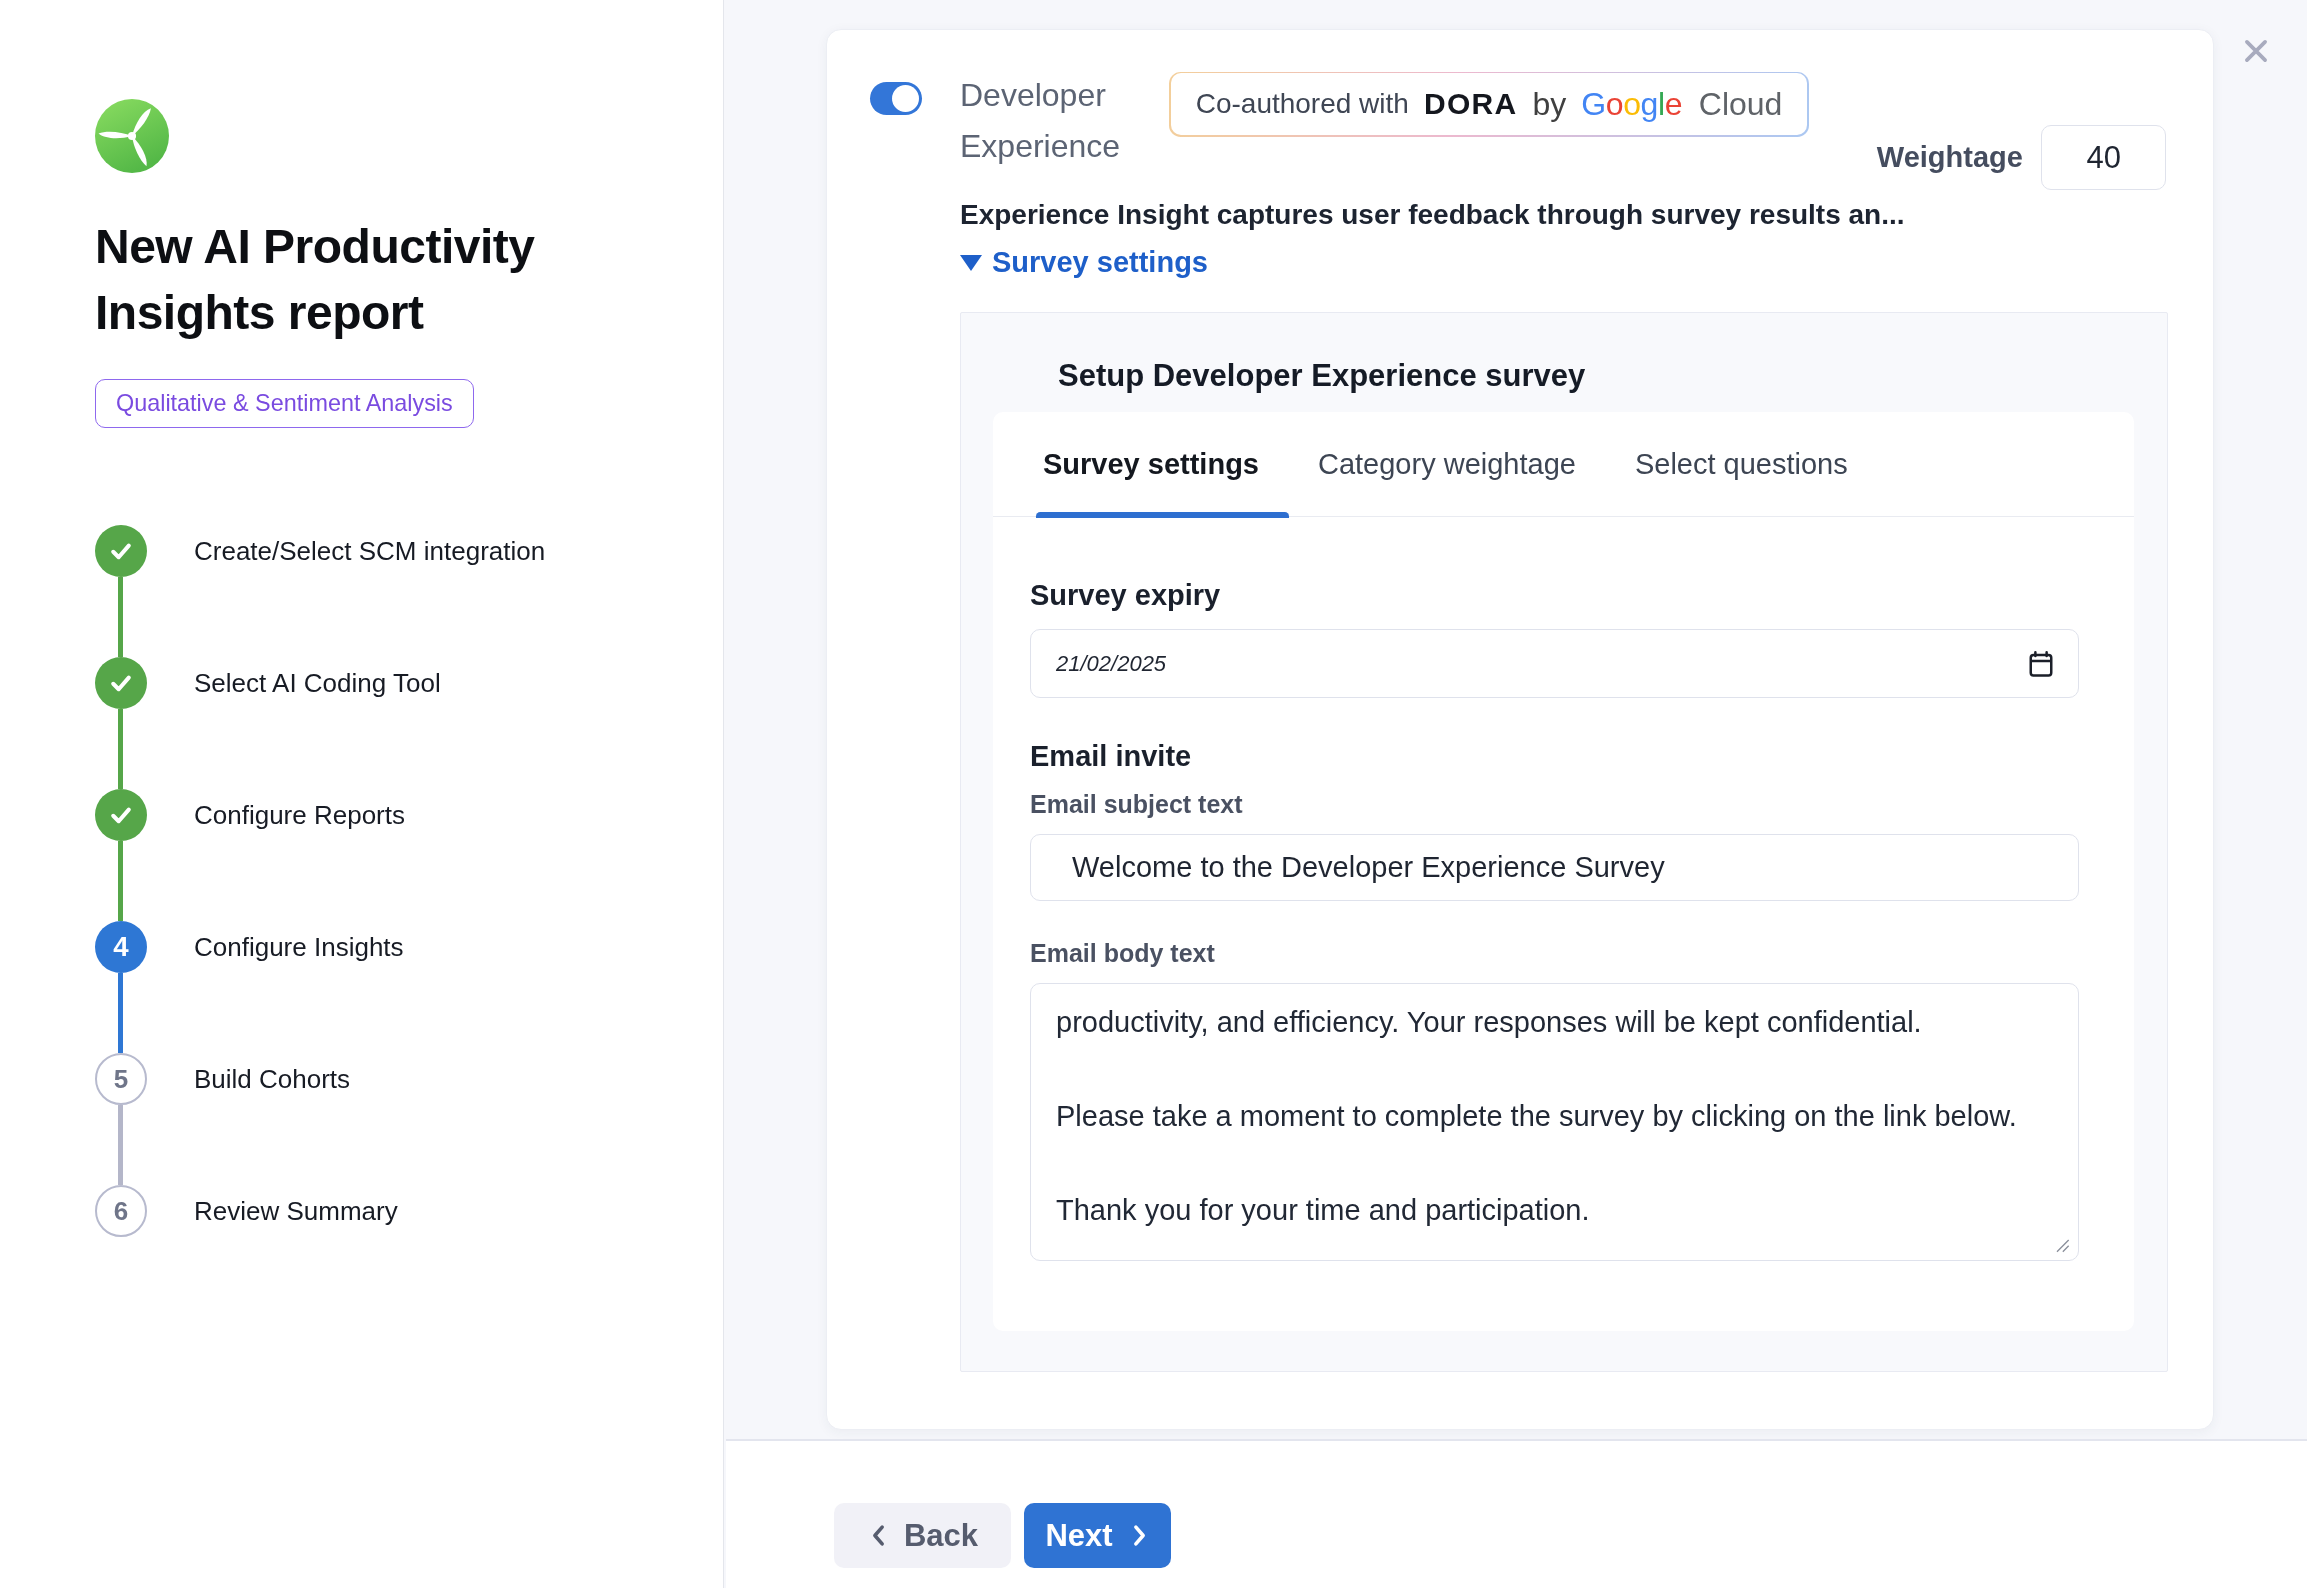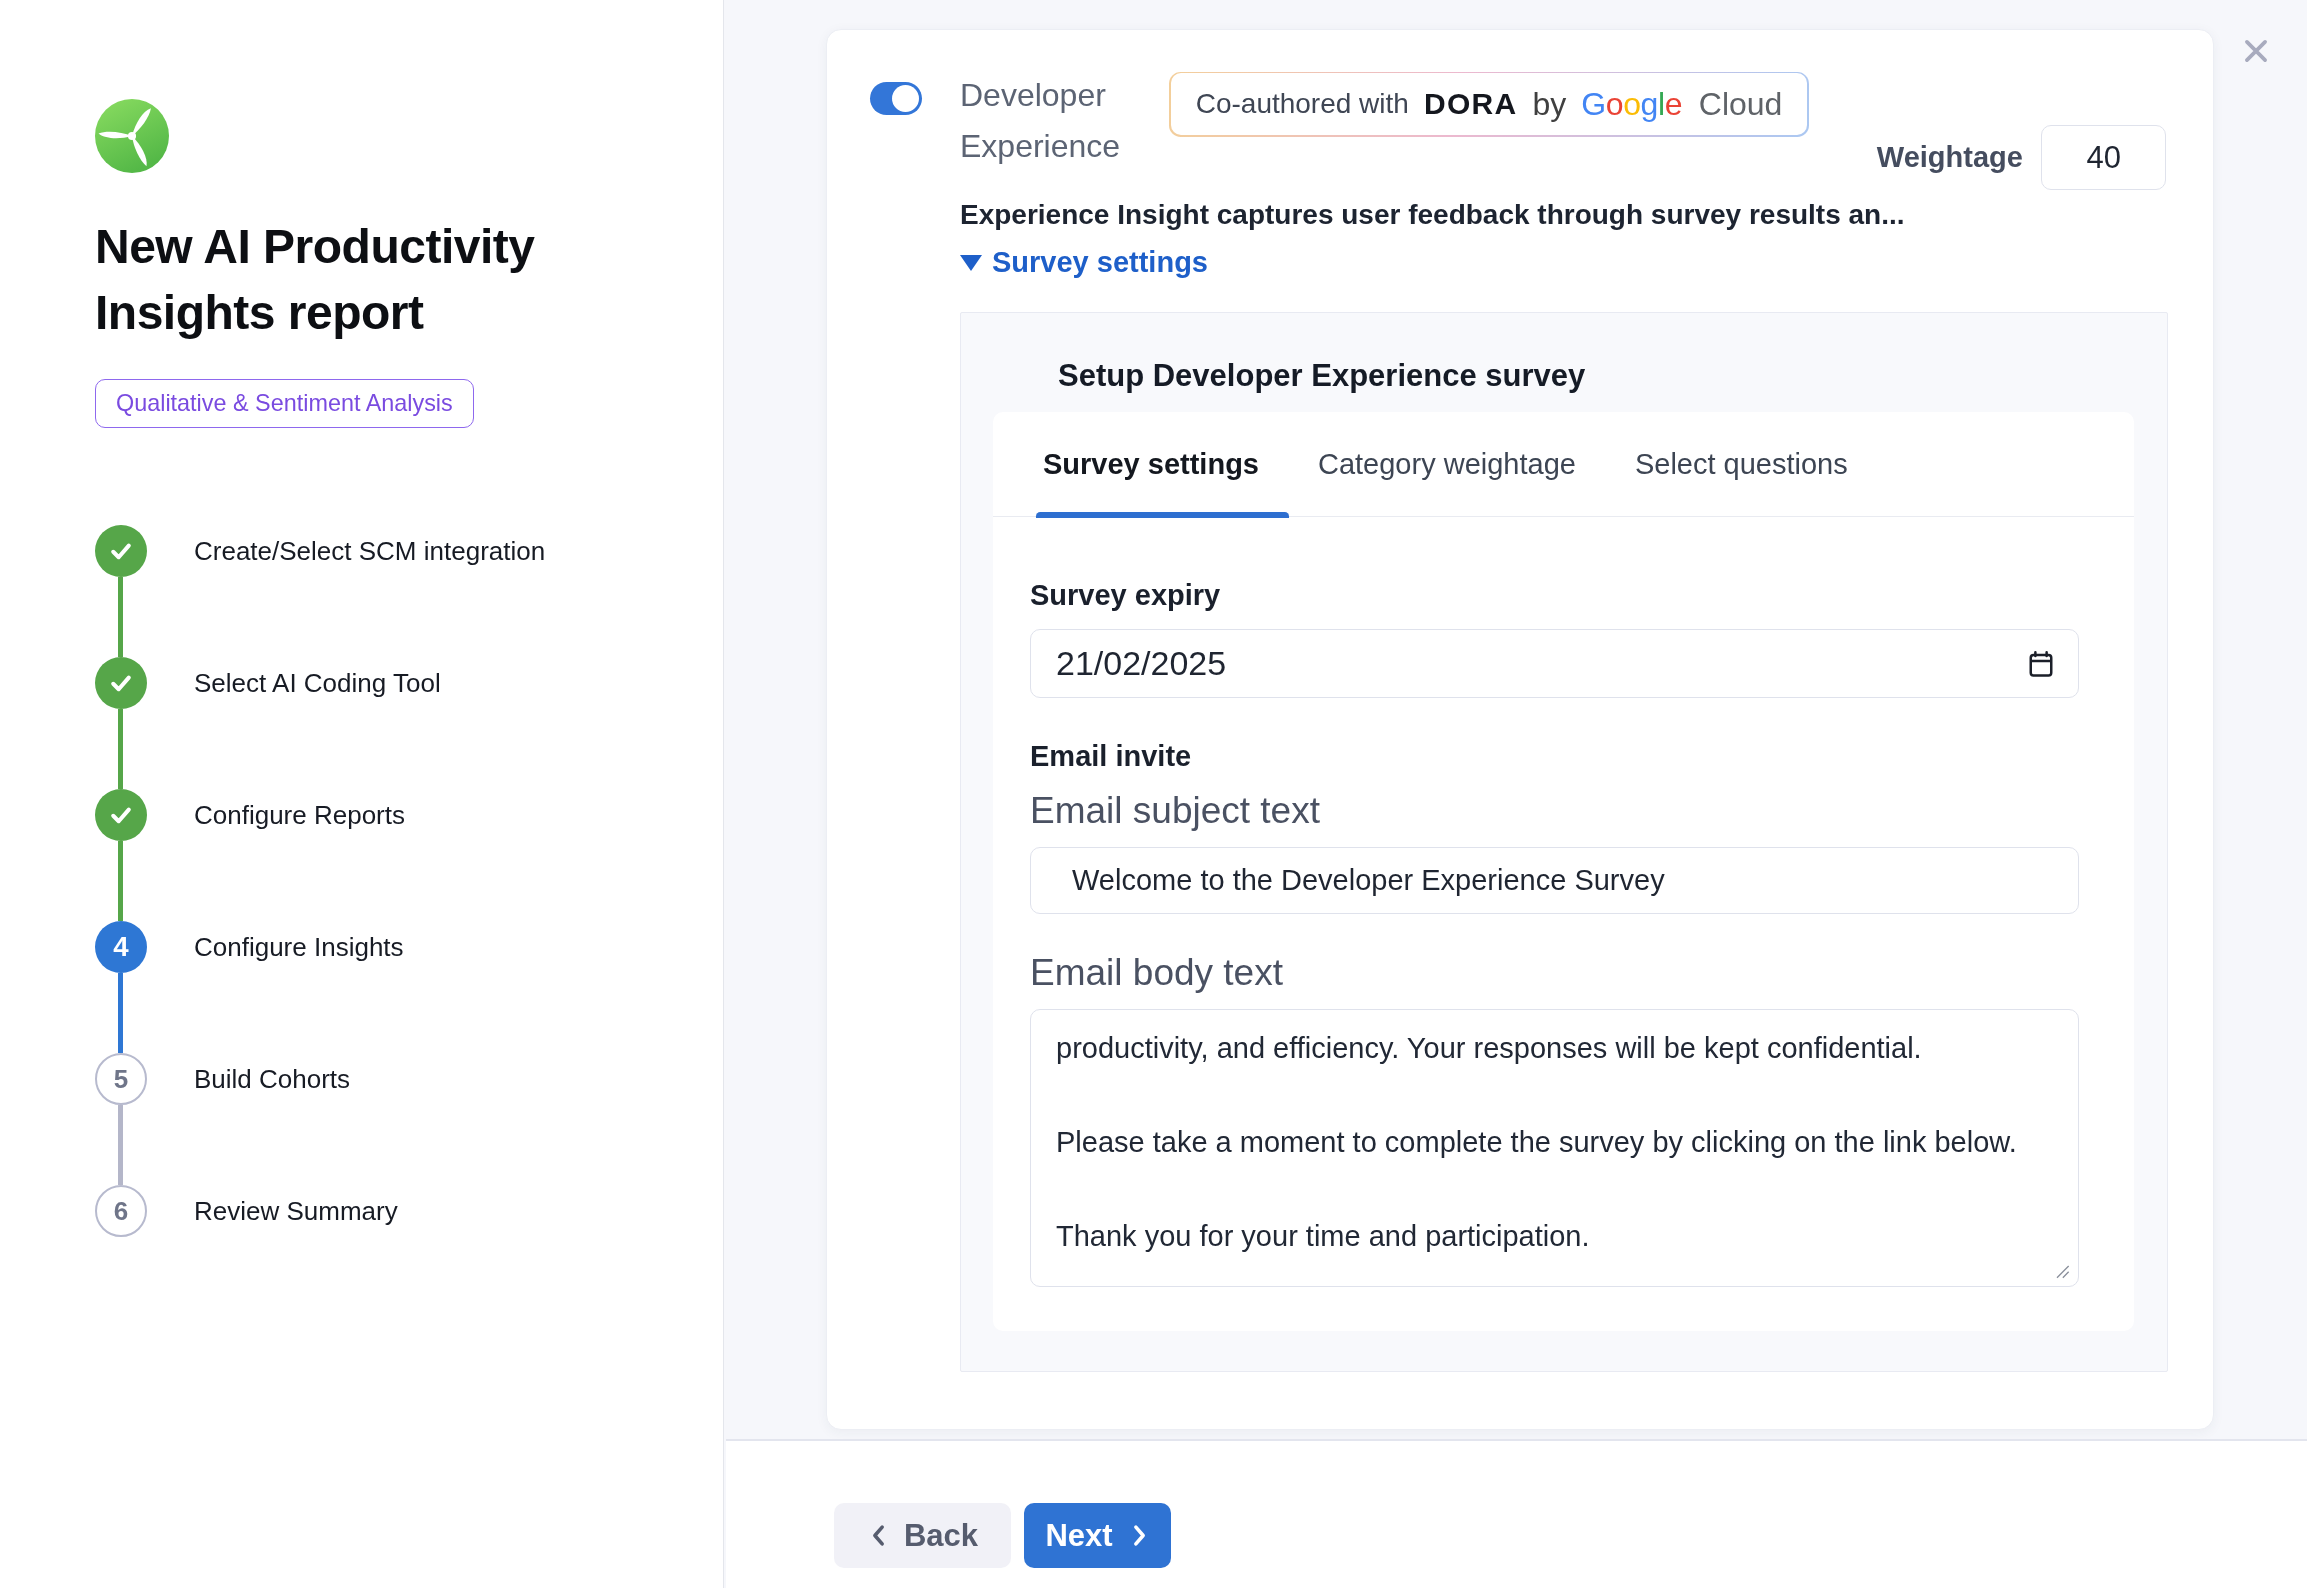--- a/index.html
+++ b/index.html
@@ -67,24 +67,24 @@
     border:1.7px solid #e8eaf2;border-radius:2px;padding:45px 33px 0 32px;}
   .sub-title{margin-left:65px;font-size:31px;font-weight:700;color:#151b26;}
   .inner-card{margin-top:18.4px;background:#fff;border-radius:10px;height:919px;box-sizing:border-box;}
   .tabs{display:flex;gap:59px;padding-left:50px;height:105px;border-bottom:1.7px solid #e9ebf1;box-sizing:border-box;}
   .tab{position:relative;display:flex;align-items:center;font-size:29px;color:#3d4553;font-weight:500;cursor:pointer;}
   .tab.active{color:#14181f;font-weight:700;}
   .tab.active::after{content:"";position:absolute;left:-6.7px;right:-30px;bottom:-1.7px;height:5.9px;
     background:#2e6fd0;border-radius:4.2px 4.2px 0 0;}
   .form{padding:62px 55px 0 37px;}
   .form-label-lg{font-size:29px;font-weight:700;color:#1a202c;}
-  .form-sublabel{font-size:37px;font-weight:400;color:#4a5162;}
+  .form-sublabel{font-size:25px;font-weight:700;color:#4a5162;}
   .input-box{margin-top:16.7px;height:69px;border:1.7px solid #dfe2ec;border-radius:10px;background:#fff;
     display:flex;align-items:center;padding:0 22px 0 25px;box-sizing:border-box;cursor:text;}
-  .input-box .value{flex:1;font-size:34px;color:#1f2531;}
+  .input-box .value{flex:1;font-size:22px;color:#1f2531;font-style:italic;}
   .text-input{width:100%;height:67px;margin-top:15px;border:1.7px solid #dfe2ec;border-radius:10px;
     box-sizing:border-box;padding:0 41px;font-size:29px;color:#1f2531;background:#fff;outline:none;
     font-family:"Liberation Sans",sans-serif;}
   .mt-section{margin-top:42px;}
   .mt-sub{margin-top:16.7px;}
   .mt-body{margin-top:38px;}
   .textarea-wrap{position:relative;margin-top:15px;}
   .body-textarea{width:100%;height:278px;border:1.7px solid #dfe2ec;border-radius:10px;box-sizing:border-box;
     padding:15px 25px;font-size:29px;line-height:47px;color:#212835;background:#fff;resize:none;outline:none;
     font-family:"Liberation Sans",sans-serif;overflow:hidden;}

